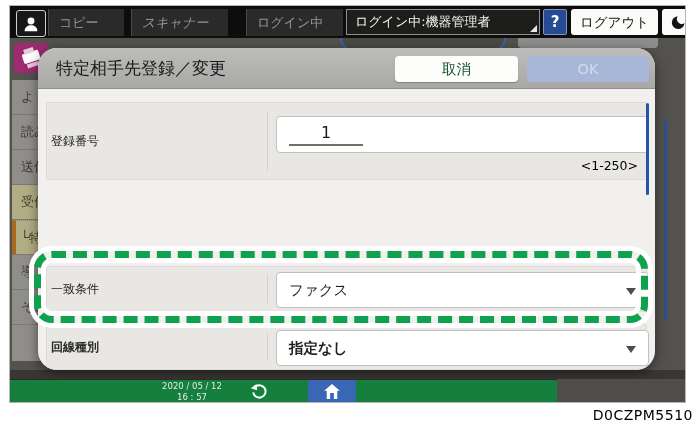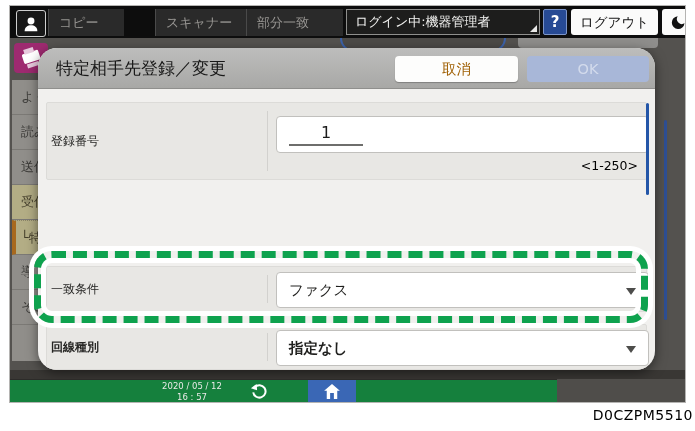--- a/index.html
+++ b/index.html
@@ -7,21 +7,21 @@
         font-family:"DejaVu Sans","Liberation Sans",sans-serif;}
   .screen{position:absolute;left:10px;top:6px;width:675px;height:396px;background:#4f4d4a;
           outline:1px solid #b5b4b2;overflow:hidden;}
 
   
   .topbar{position:absolute;left:0;top:0;width:675px;height:32px;background:#0d0d0d;}
   .person-btn{position:absolute;left:6px;top:4px;width:28px;height:25px;background:#181818;
               border:1px solid #cfcfcf;border-radius:3px;display:flex;align-items:center;justify-content:center;}
   .tab{position:absolute;top:3px;height:27px;background:#2a2a2a;border-left:1px solid #4a4a4a;
        color:#979592;font-size:13px;line-height:27px;padding-left:10px;box-sizing:border-box;}
-  .tab1{left:38px;width:76px;} .tab2{left:145px;width:97px;} .tab3{left:236px;width:97px;}
+  .tab1{left:38px;width:76px;} .tab2{left:121px;width:97px;font-style:italic;} .tab3{left:236px;width:97px;}
   .login-box{position:absolute;left:336px;top:3px;width:194px;height:26px;background:#1d1d1c;
              border:1px solid #8f8f8d;color:#f2f2f0;font-size:13px;line-height:24px;padding-left:8px;
              box-sizing:border-box;}
   .login-tri{position:absolute;right:2px;bottom:2px;width:0;height:0;
              border-left:7px solid transparent;border-bottom:7px solid #e8e8e6;}
   .help-btn{position:absolute;left:533px;top:3px;width:24px;height:26px;background:#274a94;
             border:1px solid #7d95c8;border-radius:2px;color:#fff;font-size:15px;font-weight:bold;
             text-align:center;line-height:24px;box-sizing:border-box;}
   .logout-btn{position:absolute;left:561px;top:3px;width:87px;height:26px;background:#fbfbfa;
               border-radius:3px;color:#141414;font-size:13.5px;text-align:center;line-height:26px;}
@@ -44,21 +44,21 @@
   .outer-scroll{position:absolute;left:654px;top:82px;width:3px;height:200px;background:#2e4f95;border-radius:2px;}
   .content-bottom{position:absolute;left:0;top:332px;width:675px;height:9px;background:#393734;}
 
   
   .dialog{position:absolute;left:28px;top:10px;width:617px;height:322px;background:#f1f0ee;
           border-radius:19px;box-shadow:0 3px 12px rgba(0,0,0,0.5);overflow:hidden;}
   .dlg-header{position:absolute;left:0;top:0;width:617px;height:40px;
               background:linear-gradient(#bdbdbc,#a8a8a6);border-bottom:1px solid #8f8f8d;}
   .dlg-title{position:absolute;left:18px;top:0;height:40px;line-height:40px;font-size:17px;color:#181818;}
   .cancel-btn{position:absolute;left:357px;top:8px;width:123px;height:26px;background:#fdfdfc;
-              border-radius:4px;color:#a16207;font-size:14.5px;text-align:center;line-height:26px;
+              border-radius:4px;color:#14532d;font-size:14.5px;text-align:center;line-height:26px;
               box-shadow:0 1px 1px rgba(0,0,0,.25);}
   .ok-btn{position:absolute;left:489px;top:8px;width:122px;height:26px;background:#a8b7d8;
           border-radius:4px;color:#d3dbec;font-size:14.5px;text-align:center;line-height:26px;}
 
   .row{position:absolute;left:8px;width:601px;background:#e8e7e4;border:1px solid #dcdbd8;
        border-radius:2px;box-sizing:border-box;}
   .row .divider{position:absolute;left:220px;top:8px;bottom:8px;width:1px;background:#d2d1ce;}
   .row-label{position:absolute;left:4px;font-size:12px;color:#262624;}
   .field{position:absolute;left:229px;width:373px;background:#ffffff;border:1px solid #c1c0bd;
          border-radius:4px;box-sizing:border-box;}
@@ -109,21 +109,21 @@
 
     <div class="topbar">
       <div class="person-btn">
         <svg width="18" height="18" viewBox="0 0 24 24">
           <circle cx="12" cy="8" r="4.6" fill="#fff"></circle>
           <path d="M3.5 21.5c0-5.2 4-7.7 8.5-7.7s8.5 2.5 8.5 7.7z" fill="#fff"></path>
         </svg>
       </div>
       <div class="tab tab1">コピー</div>
       <div class="tab tab2">スキャナー</div>
-      <div class="tab tab3">部分一致</div>
+      <div class="tab tab3">ログイン中</div>
       <div class="login-box">
         <span>ログイン中:機器管理者</span>
         <span class="login-tri"></span>
       </div>
       <div class="help-btn">?</div>
       <div class="logout-btn">ログアウト</div>
       <div class="moon-btn">
         <svg width="17" height="17" viewBox="0 0 24 24">
           <path d="M20.5 13.2A9 9 0 1 1 10.8 3.2 7.2 7.2 0 0 0 20.5 13.2z" fill="#121212"></path>
         </svg>

